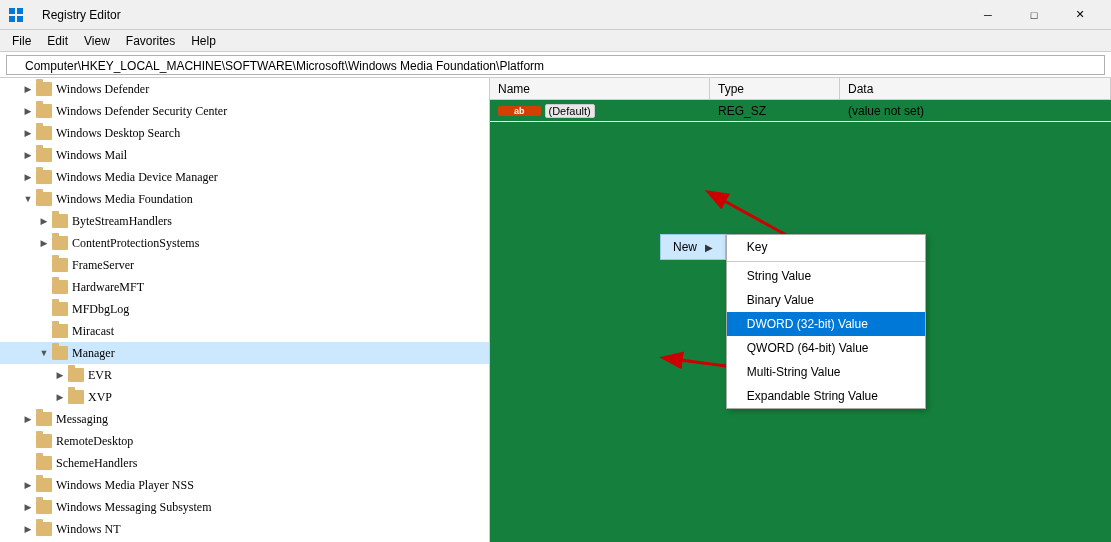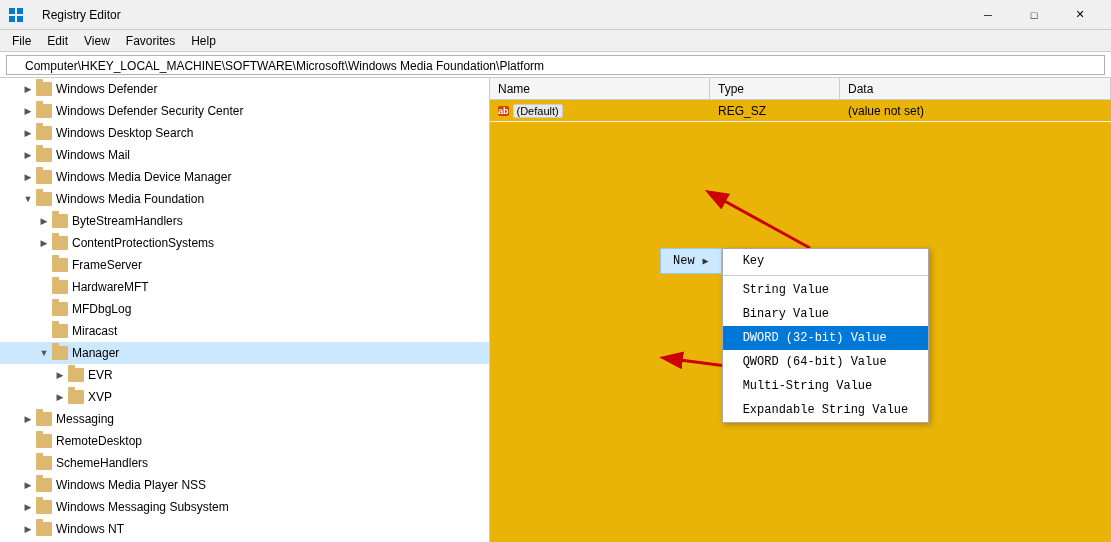--- a/index.html
+++ b/index.html
@@ -128,38 +128,39 @@
       top: -3px;
       left: 0;
       width: 7px;
       height: 3px;
       background: #dcb870;
       border-radius: 1px 1px 0 0;
     }
     .tree-label {
       font-size: 12px;
       color: #000;
+      font-family: Liberation Serif, serif;
     }
 
     
     .indent-1 { padding-left: 20px; }
     .indent-2 { padding-left: 36px; }
     .indent-3 { padding-left: 52px; }
 
     
     #tree-panel::-webkit-scrollbar { width: 12px; }
     #tree-panel::-webkit-scrollbar-thumb { background: #c0c0c0; border-radius: 2px; }
     #tree-panel::-webkit-scrollbar-track { background: #f0f0f0; }
 
     
     #right-panel {
       flex: 1;
       display: flex;
       flex-direction: column;
-      background: #eab308;
+      background: #15803d;
       position: relative;
     }
 
     
     #col-headers {
       display: flex;
       height: 22px;
       background: #f5f5f5;
       border-bottom: 1px solid #ccc;
       align-items: center;
@@ -198,41 +199,40 @@
       text-overflow: ellipsis;
     }
     .reg-cell.name { width: 220px; display: flex; align-items: center; gap: 4px; }
     .reg-cell.type { width: 130px; }
     .reg-cell.data { flex: 1; }
 
     .ab-icon {
       background: #d04000;
       color: #fff;
       font-size: 9px;
-      padding: 0 0;
+      padding: 0 16px;
       border-radius: 2px;
       font-weight: bold;
       flex-shrink: 0;
     }
     .default-tag {
       background: #e8e8e8;
       border: 1px solid #ccc;
       padding: 0 3px;
       font-size: 11px;
       border-radius: 2px;
     }
 
     
     #context-menu-area {
       position: absolute;
-      top: 170px;
+      top: 156px;
       left: 170px;
       display: flex;
       z-index: 100;
-      font-family: Liberation Mono, monospace;
     }
 
     
     .new-btn {
       background: #cce8ff;
       border: 1px solid #99c9e8;
       padding: 4px 12px;
       font-size: 12px;
       cursor: pointer;
       display: flex;

